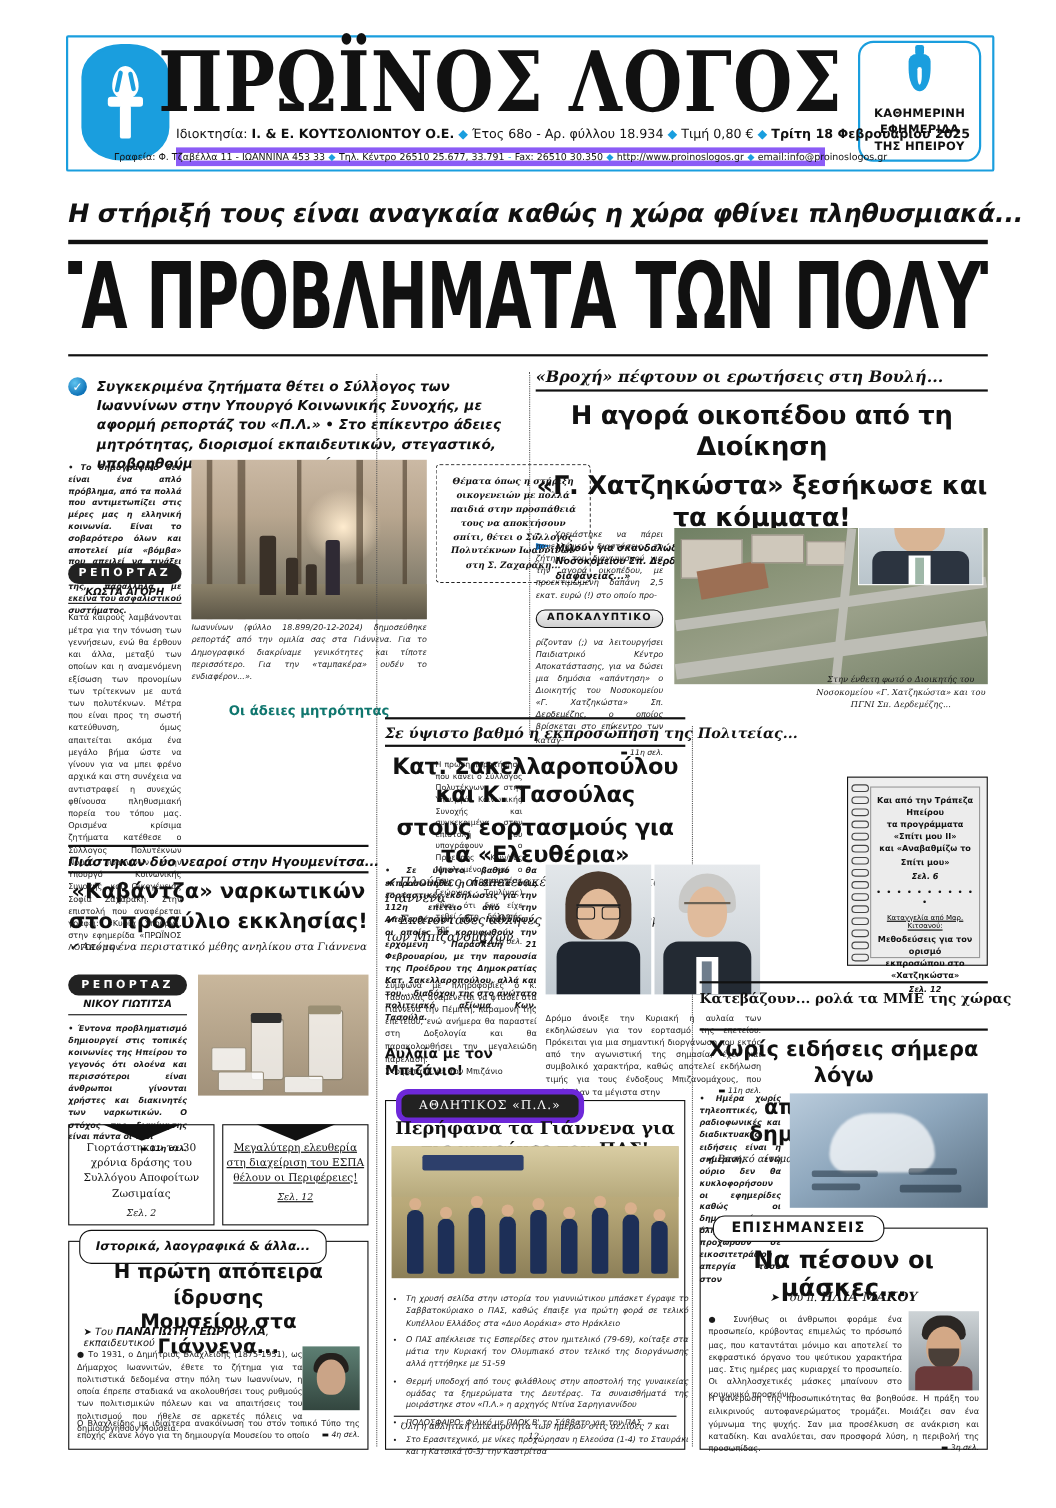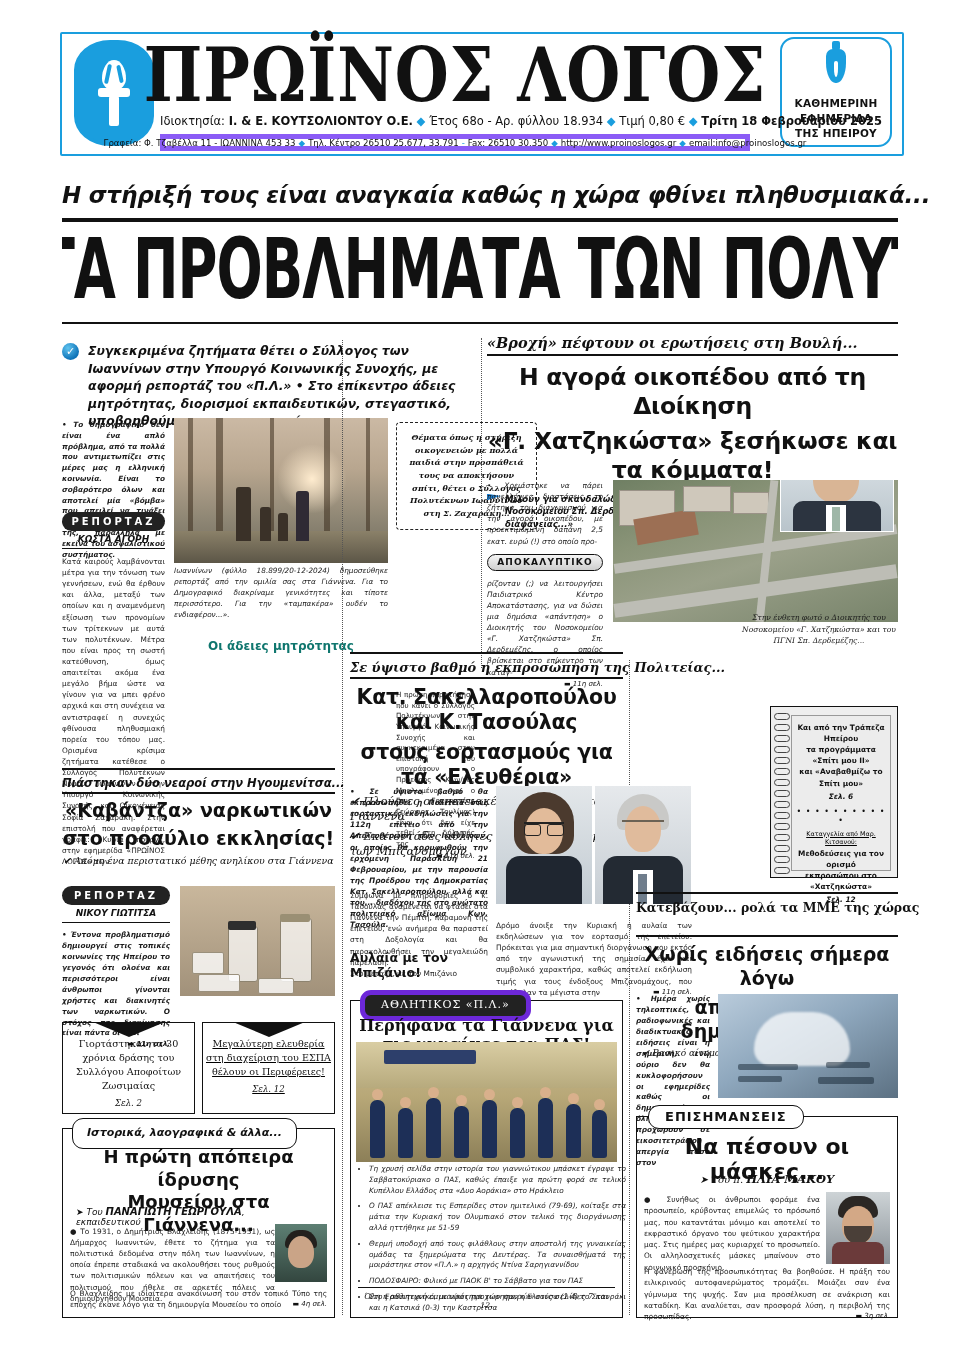--- a/index.html
+++ b/index.html
@@ -325,21 +325,21 @@
     font-size:16px;line-height:1.2;text-align:center;font-weight:700;color:#111;
   }
   .secF .team{
     position:absolute;left:6px;top:42px;width:261px;height:120px;
     background:linear-gradient(180deg,#c7b78d 0%,#b8a878 45%,#8c7f58 100%);overflow:hidden;
   }
   .secF .team .stand{position:absolute;left:0;top:0;width:100%;height:46px;background:linear-gradient(180deg,#d9cda3,#b7aa7d);}
   .secF .team .banner{position:absolute;left:28px;top:8px;width:92px;height:14px;background:#2d3f6b;border-radius:2px;}
   .player{position:absolute;bottom:4px;width:15px;height:58px;background:#1d2f57;border-radius:7px 7px 3px 3px;}
   .player:after{content:"";position:absolute;left:2px;top:-11px;width:11px;height:11px;border-radius:50%;background:#d9b08c;}
-  .secF ul{position:absolute;left:8px;top:164px;width:257px;margin:0;padding:0 0 0 11px;}
+  .secF ul{position:absolute;left:8px;top:176px;width:257px;margin:0;padding:0 0 0 11px;}
   .secF li{font-size:7.3px;line-height:1.48;font-style:italic;color:#1b1b1b;text-align:justify;margin-bottom:5px;}
   .secF .foot{
     position:absolute;left:8px;bottom:8px;width:257px;text-align:center;
     font-family:"DejaVu Serif","Liberation Serif",serif;
     font-size:7.8px;font-style:italic;color:#111;border-top:1px solid #111;padding-top:4px;
   }
 
   
   .secG{position:absolute;left:636px;top:900px;width:262px;height:200px;}
   .secG .kick{

